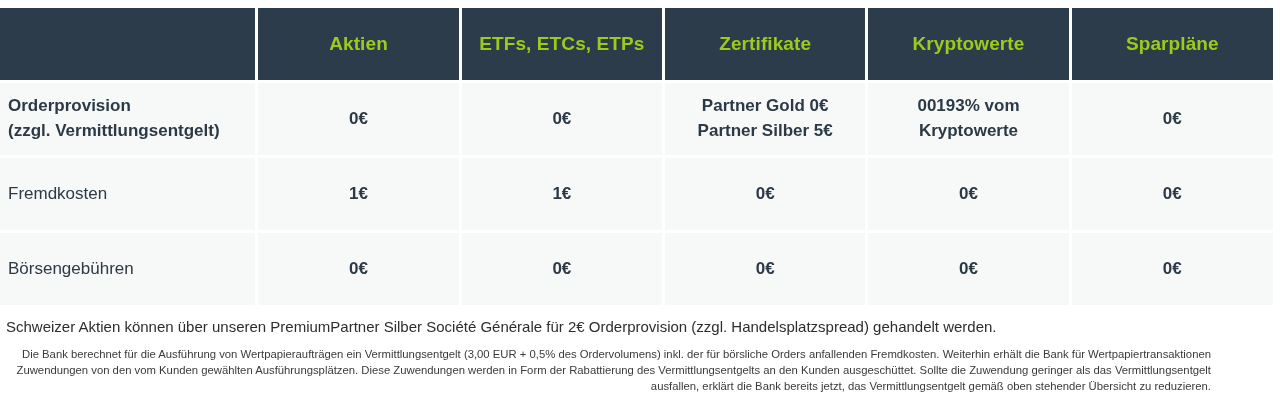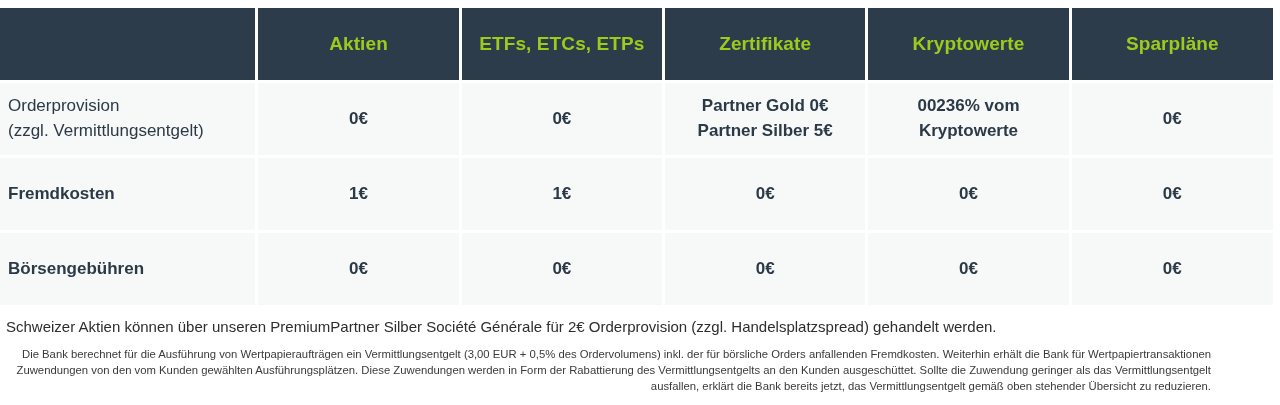--- a/index.html
+++ b/index.html
@@ -66,24 +66,24 @@
     vertical-align: middle;
     font-size: 17px;
     padding: 0 10px;
     line-height: 1.45;
   }
   tbody td.cell-label {
     border-left: 0;
     padding-left: 8px;
     text-align: left;
     color: #2c3a47;
-    font-weight: bold;
+    font-weight: normal;
   }
   tbody td.cell-label.strong {
-    font-weight: normal;
+    font-weight: bold;
     margin-left: 13px;
   }
   tbody td.cell-value {
     text-align: center;
     font-weight: bold;
     color: #2c3a47;
   }
 
   .line { display: block; }
 
@@ -139,21 +139,21 @@
           <span class="line">Orderprovision</span>
           <span class="line">(zzgl. Vermittlungsentgelt)</span>
         </td>
         <td class="cell-value">0€</td>
         <td class="cell-value">0€</td>
         <td class="cell-value">
           <span class="line">Partner Gold 0€</span>
           <span class="line">Partner Silber 5€</span>
         </td>
         <td class="cell-value">
-          <span class="line">00236% vom</span>
+          <span class="line">00193% vom</span>
           <span class="line">Kryptowerte</span>
         </td>
         <td class="cell-value">0€</td>
       </tr>
 
       <tr>
         <td class="cell-label">Fremdkosten</td>
         <td class="cell-value">1€</td>
         <td class="cell-value">1€</td>
         <td class="cell-value">0€</td>

